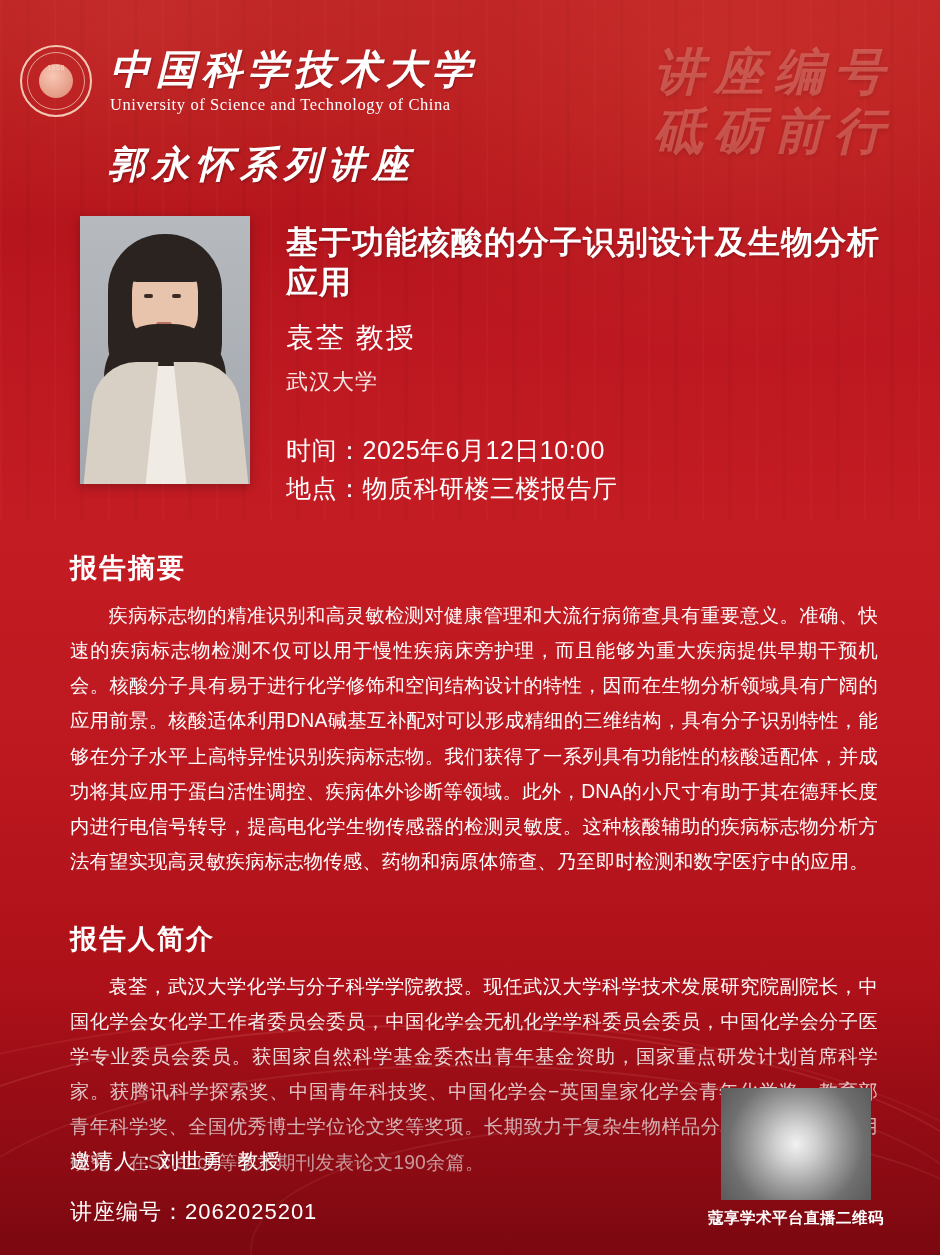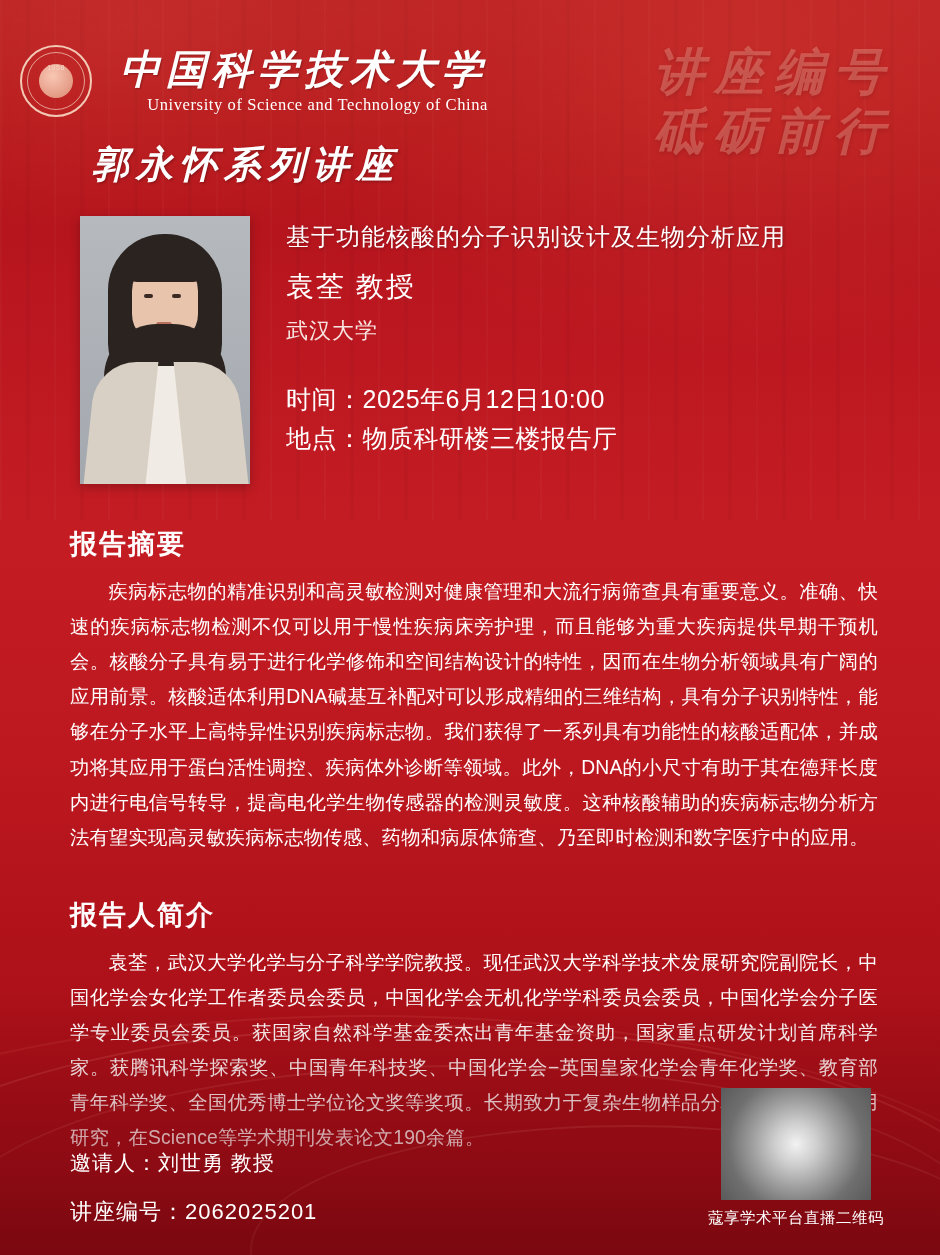--- a/index.html
+++ b/index.html
@@ -68,34 +68,34 @@
   }
   .seal-inner {
     width: 34px; height: 34px; border-radius: 50%;
     background: radial-gradient(circle at 40% 35%, #ffd9c4, #e8a890 70%, #d6907a);
     opacity: 0.9;
   }
   .seal-year {
     position: absolute; top: 17px; left: 0; right: 0; text-align: center;
     font-size: 7px; color: #f6d8c8; letter-spacing: 0.5px;
   }
-  .univ-block { margin-left: 28px; text-align: right; }
+  .univ-block { margin-left: 18px; }
   .univ-cn {
     font-family: "DejaVu Serif", serif;
     font-size: 40px; font-weight: 700; color: #ffffff;
     letter-spacing: 6px; line-height: 1.05;
     font-style: italic;
     text-shadow: 1px 1px 2px rgba(0,0,0,0.25);
   }
   .univ-en {
     font-family: "Liberation Serif", serif;
     font-size: 16.5px; color: #ffffff; letter-spacing: 0.6px; margin-top: 5px;
   }
   .series-title {
-    position: absolute; left: 92px; top: 140px;
+    position: absolute; left: 108px; top: 140px;
     font-family: "DejaVu Serif", serif;
     font-style: italic;
     font-size: 37px; font-weight: 700; color: #ffffff;
     letter-spacing: 7px;
     text-shadow: 1px 1px 3px rgba(0,0,0,0.3);
   }
   .calligraphy {
     position: absolute; right: 46px; top: 42px;
     text-align: center; line-height: 1.18;
     font-family: "DejaVu Serif", serif;
@@ -144,21 +144,21 @@
   .p-shirt {
     position: absolute; left: 56px; top: 150px; width: 58px; height: 118px;
     background: #f0ebe4; border-radius: 10px 10px 0 0; z-index: 3;
   }
   .p-jacketL { position: absolute; left: 10px; top: 146px; width: 62px; height: 122px; background: #d8d0c4; border-radius: 40px 0 0 0; z-index: 4; transform: skewX(-6deg);}
   .p-jacketR { position: absolute; left: 100px; top: 146px; width: 62px; height: 122px; background: #d8d0c4; border-radius: 0 40px 0 0; z-index: 4; transform: skewX(6deg);}
 
   .title-col { margin-left: 36px; padding-top: 6px; }
   .talk-title {
     font-family: "DejaVu Sans", sans-serif;
-    font-size: 24px; font-weight: 400; color: #ffffff;
+    font-size: 32px; font-weight: 700; color: #ffffff;
     line-height: 1.26; letter-spacing: 1px;
     text-shadow: 1px 1px 3px rgba(0,0,0,0.25);
   }
   .speaker-name {
     margin-top: 16px;
     font-size: 28px; color: #ffffff; letter-spacing: 2px;
   }
   .speaker-affil {
     margin-top: 10px;
     font-size: 22px; color: #f7e4e0; letter-spacing: 1px;
@@ -177,23 +177,23 @@
   }
   .sec-body {
     font-size: 19.3px; color: #ffffff; line-height: 1.82;
     text-align: justify; text-indent: 2em;
     letter-spacing: 0.2px;
   }
 
   
   .footer { position: absolute; left: 0; bottom: 0; width: 940px; height: 165px; }
   .foot-lines { position: absolute; left: 70px; bottom: 28px; }
-  .foot-row { font-size: 21px; color: #ffffff; line-height: 1.85; letter-spacing: 1px; }
+  .foot-row { font-size: 21px; color: #ffffff; line-height: 1.85; letter-spacing: 1px; font-family: Liberation Mono, monospace; }
   .lecture-no { margin-top: 14px; font-size: 22px; color: #ffffff; letter-spacing: 1px; }
-  .qr-wrap { position: absolute; right: 56px; bottom: 26px; text-align: right; }
+  .qr-wrap { position: absolute; right: 56px; bottom: 26px; text-align: right; font-weight: bold; }
   .qr {
     width: 150px; height: 112px;
     background: radial-gradient(circle at 50% 50%, #f2f2f2 0%, #cfcfcf 22%, #9c9c9c 48%, #6f6f6f 72%, #5a5a5a 100%);
     filter: blur(0.4px);
     margin: 0 auto;
   }
   .qr-cap { margin-top: 8px; font-size: 15.5px; color: #ffffff; letter-spacing: 0.5px; }
 </style>
 </head>
 <body>

